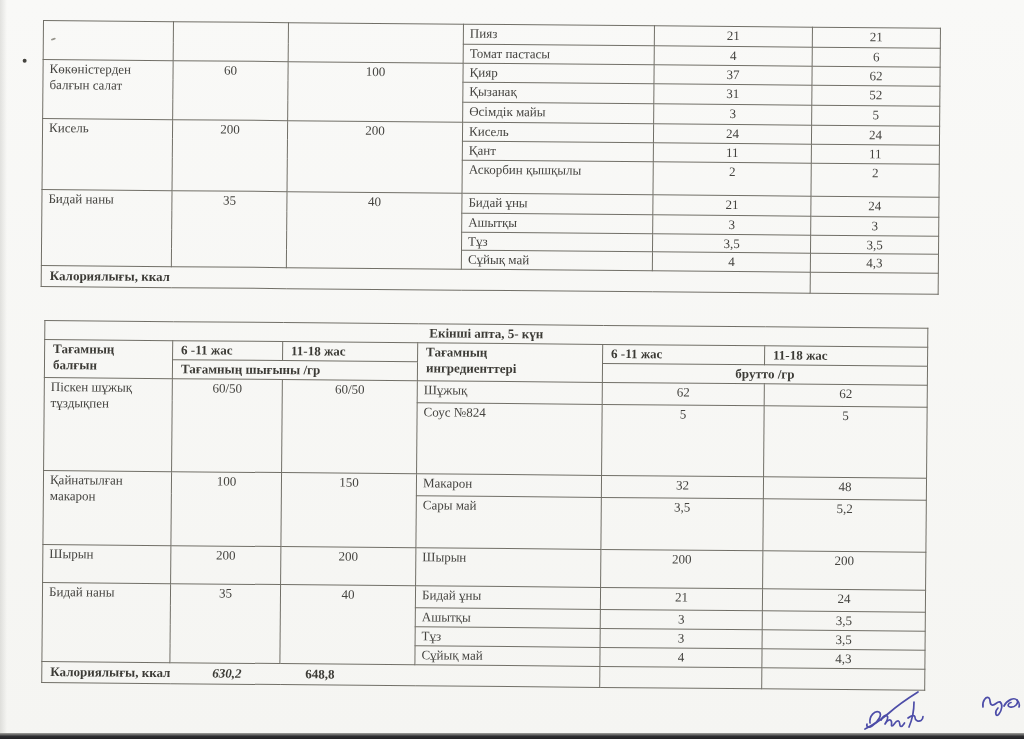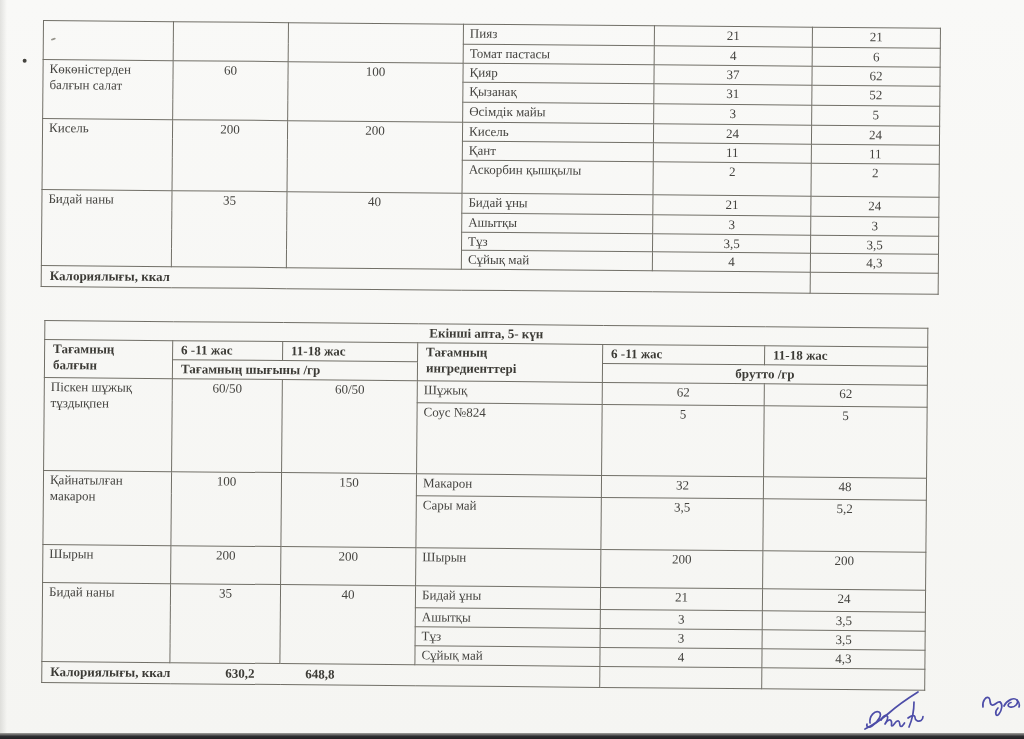--- a/index.html
+++ b/index.html
@@ -25,21 +25,21 @@
   .ing,.dish{padding-left:6px;}
   .hdr{font-weight:bold;color:#3c3b36;padding-left:8px;}
   .dishhdr{padding-right:30px;}
   .inghdr{padding-right:46px;}
   .center{text-align:center;padding-left:4px;}
   .title{font-weight:bold;text-align:center;color:#3c3b36;}
   .foot{font-weight:bold;padding:2px 4px 0 8px;color:#3c3b36;}
   .footer2{position:relative;padding:0;}
   .footer2 span{position:absolute;top:2px;font-weight:bold;color:#3c3b36;white-space:nowrap;}
   .fl{left:8px;}
-  .fv1{left:183px;}
+  .fv1{left:170px;font-style:italic;}
   .fv2{left:263px;}
   .margin-dot{position:absolute;left:23px;top:59px;width:4px;height:4px;border-radius:50%;background:#45443f;}
   .cell-speck{position:absolute;left:51px;top:38px;width:5px;height:2px;border-radius:50%;background:#96948c;transform:rotate(-18deg);}
   .sig{position:absolute;}
   .sig-1{left:858px;top:690px;}
   .sig-2{left:978px;top:693px;}
   .scan-edge{position:absolute;left:0;right:0;bottom:0;height:6px;
     background:linear-gradient(180deg,#a3a39f,#2d2d30 55%,#222225);}
 </style>
 </head>

